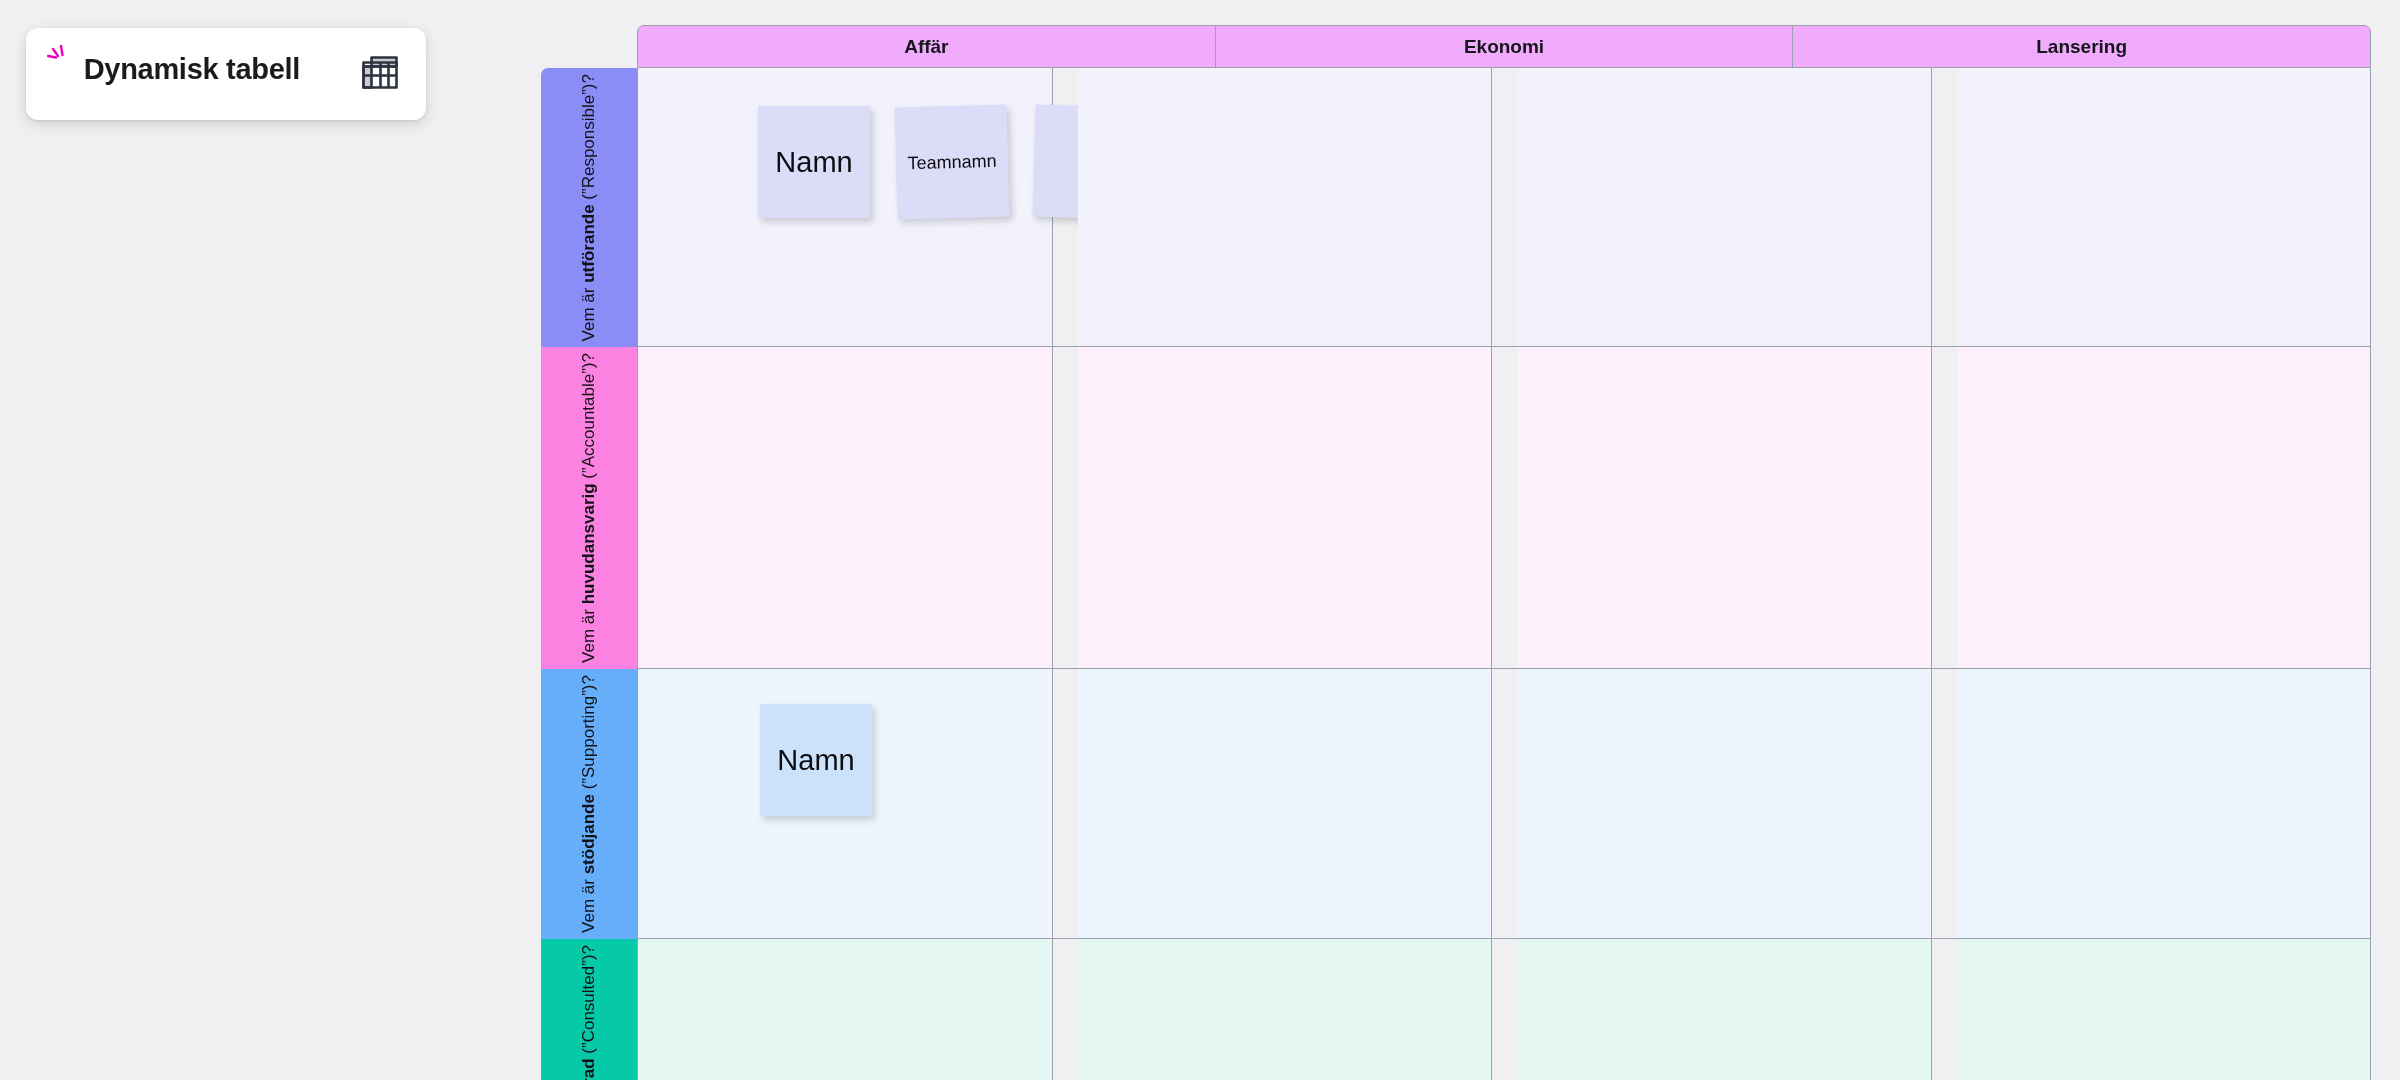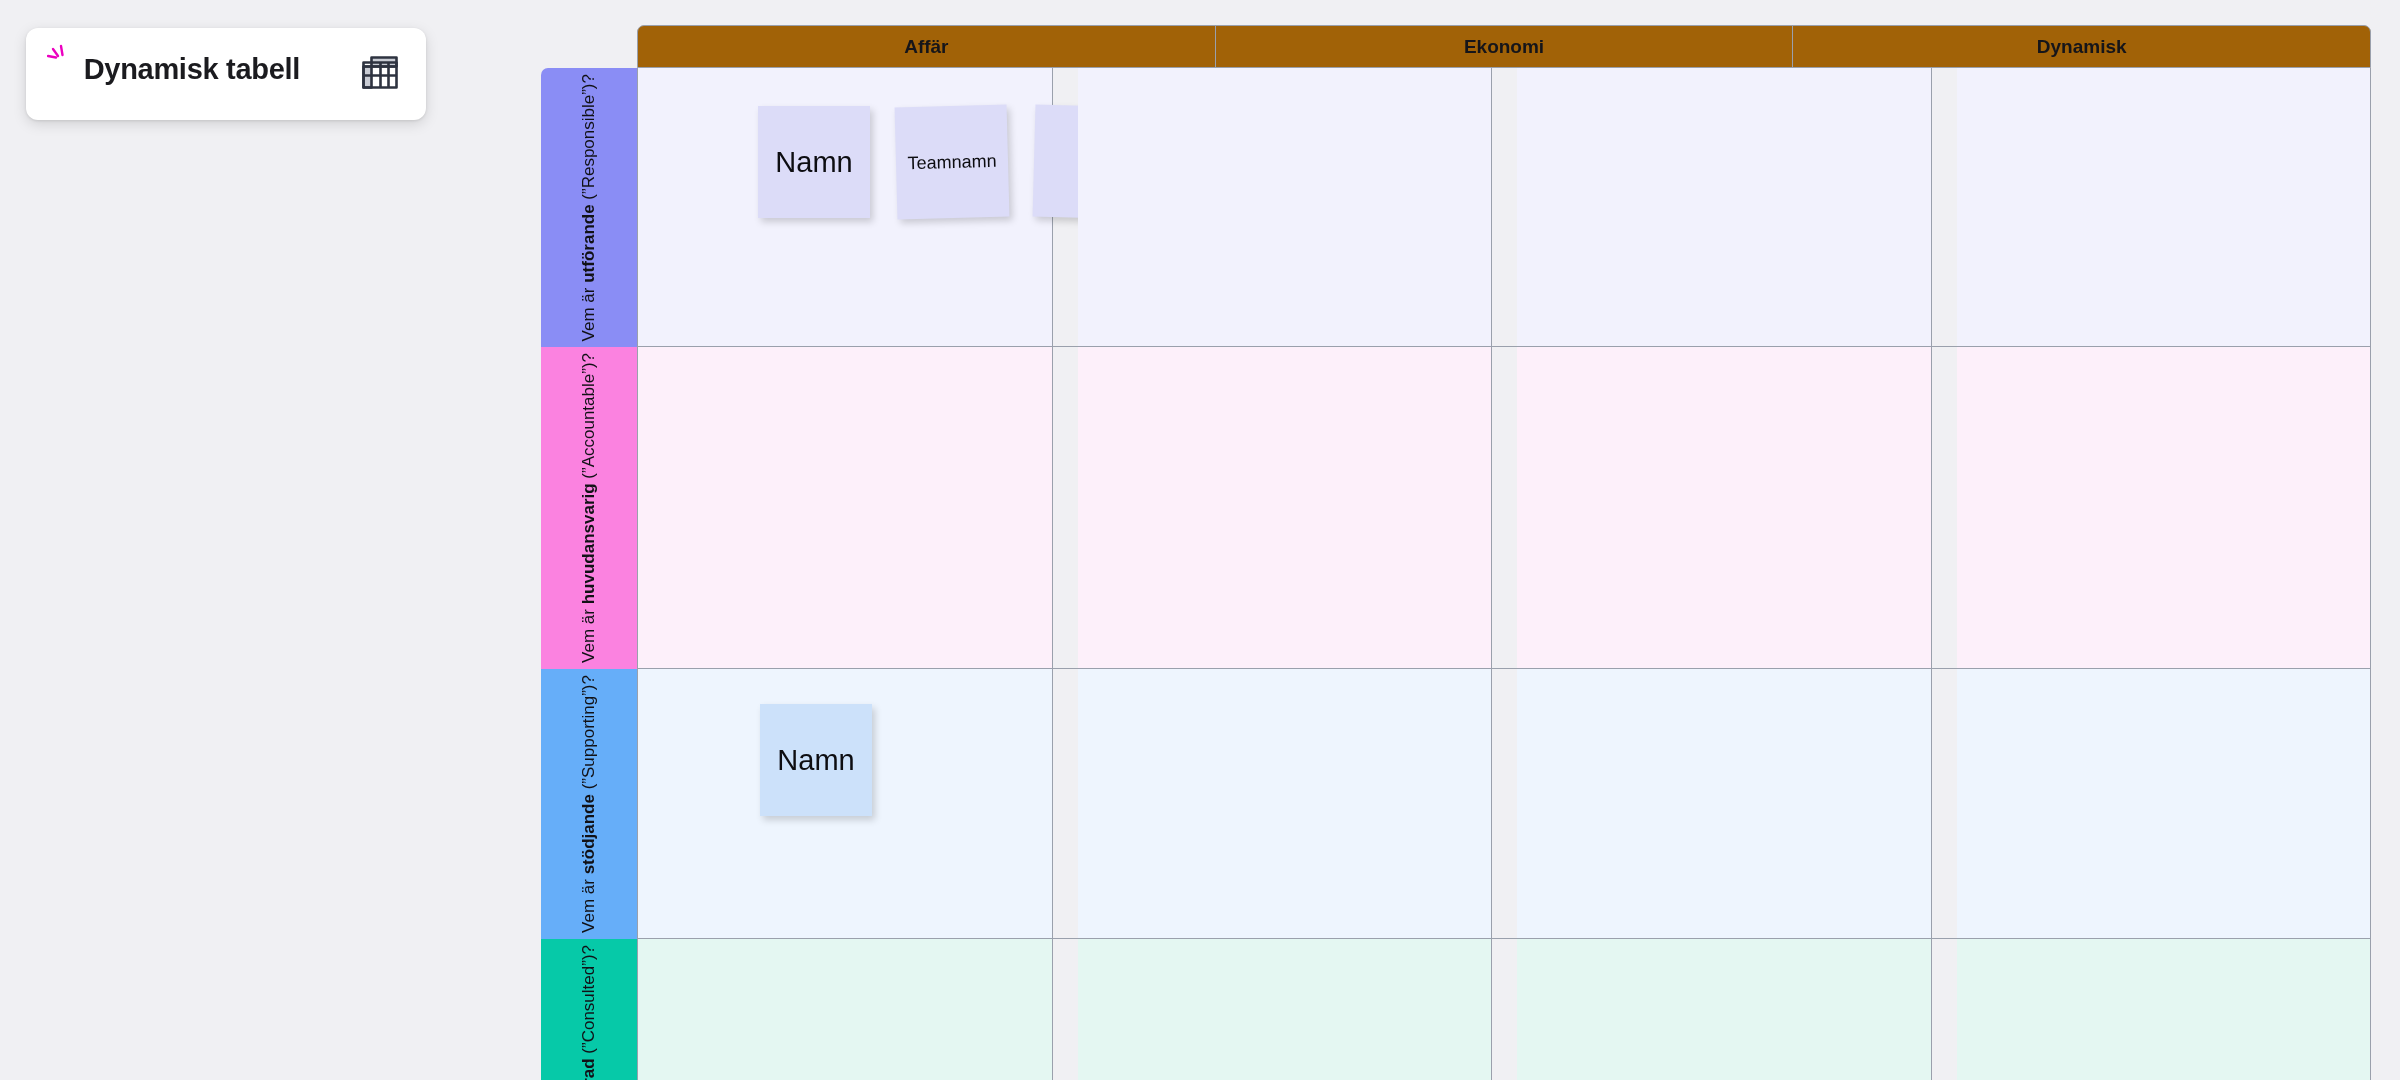--- a/index.html
+++ b/index.html
@@ -69,21 +69,21 @@
   }
 
   
   #col-header-row {
     position: absolute;
     left: 96px;
     top: 0;
     right: 0;
     height: 43px;
     display: flex;
-    background: #a16207;
+    background: #f0abfc;
     border: 1px solid #9aa0ac;
     border-radius: 7px 7px 0 0;
     overflow: hidden;
   }
   .col-head {
     flex: 1 1 0;
     display: flex;
     align-items: center;
     justify-content: center;
     font-size: 19px;
@@ -184,21 +184,21 @@
       <line x1="1.5" y1="19.5" x2="34.5" y2="19.5" stroke="#2e3340" stroke-width="2.6"></line>
       <line x1="1.5" y1="10.5" x2="34.5" y2="10.5" stroke="#2e3340" stroke-width="2.6"></line>
     </svg>
   </div>
 </div>
 
 <div id="table-wrap">
   <div id="col-header-row">
       <div class="col-head">Affär</div>
       <div class="col-head">Ekonomi</div>
-      <div class="col-head">Dynamisk</div>
+      <div class="col-head">Lansering</div>
     </div>
   <div id="grid-body">
       <div class="grid-row">
         <div class="row-head" style="background: rgb(138, 141, 245);">
           <div class="row-head-text">Vem är <b>utförande</b> (”Responsible”)?</div>
         </div>
         <div class="cells">
           <div class="cell" style="background: rgb(242, 242, 253);">
             <div class="note big" style="left: 120px; top: 38px; width: 112px; height: 112px; background: rgb(220, 220, 248); transform: rotate(0deg);">
               <span>Namn</span>

